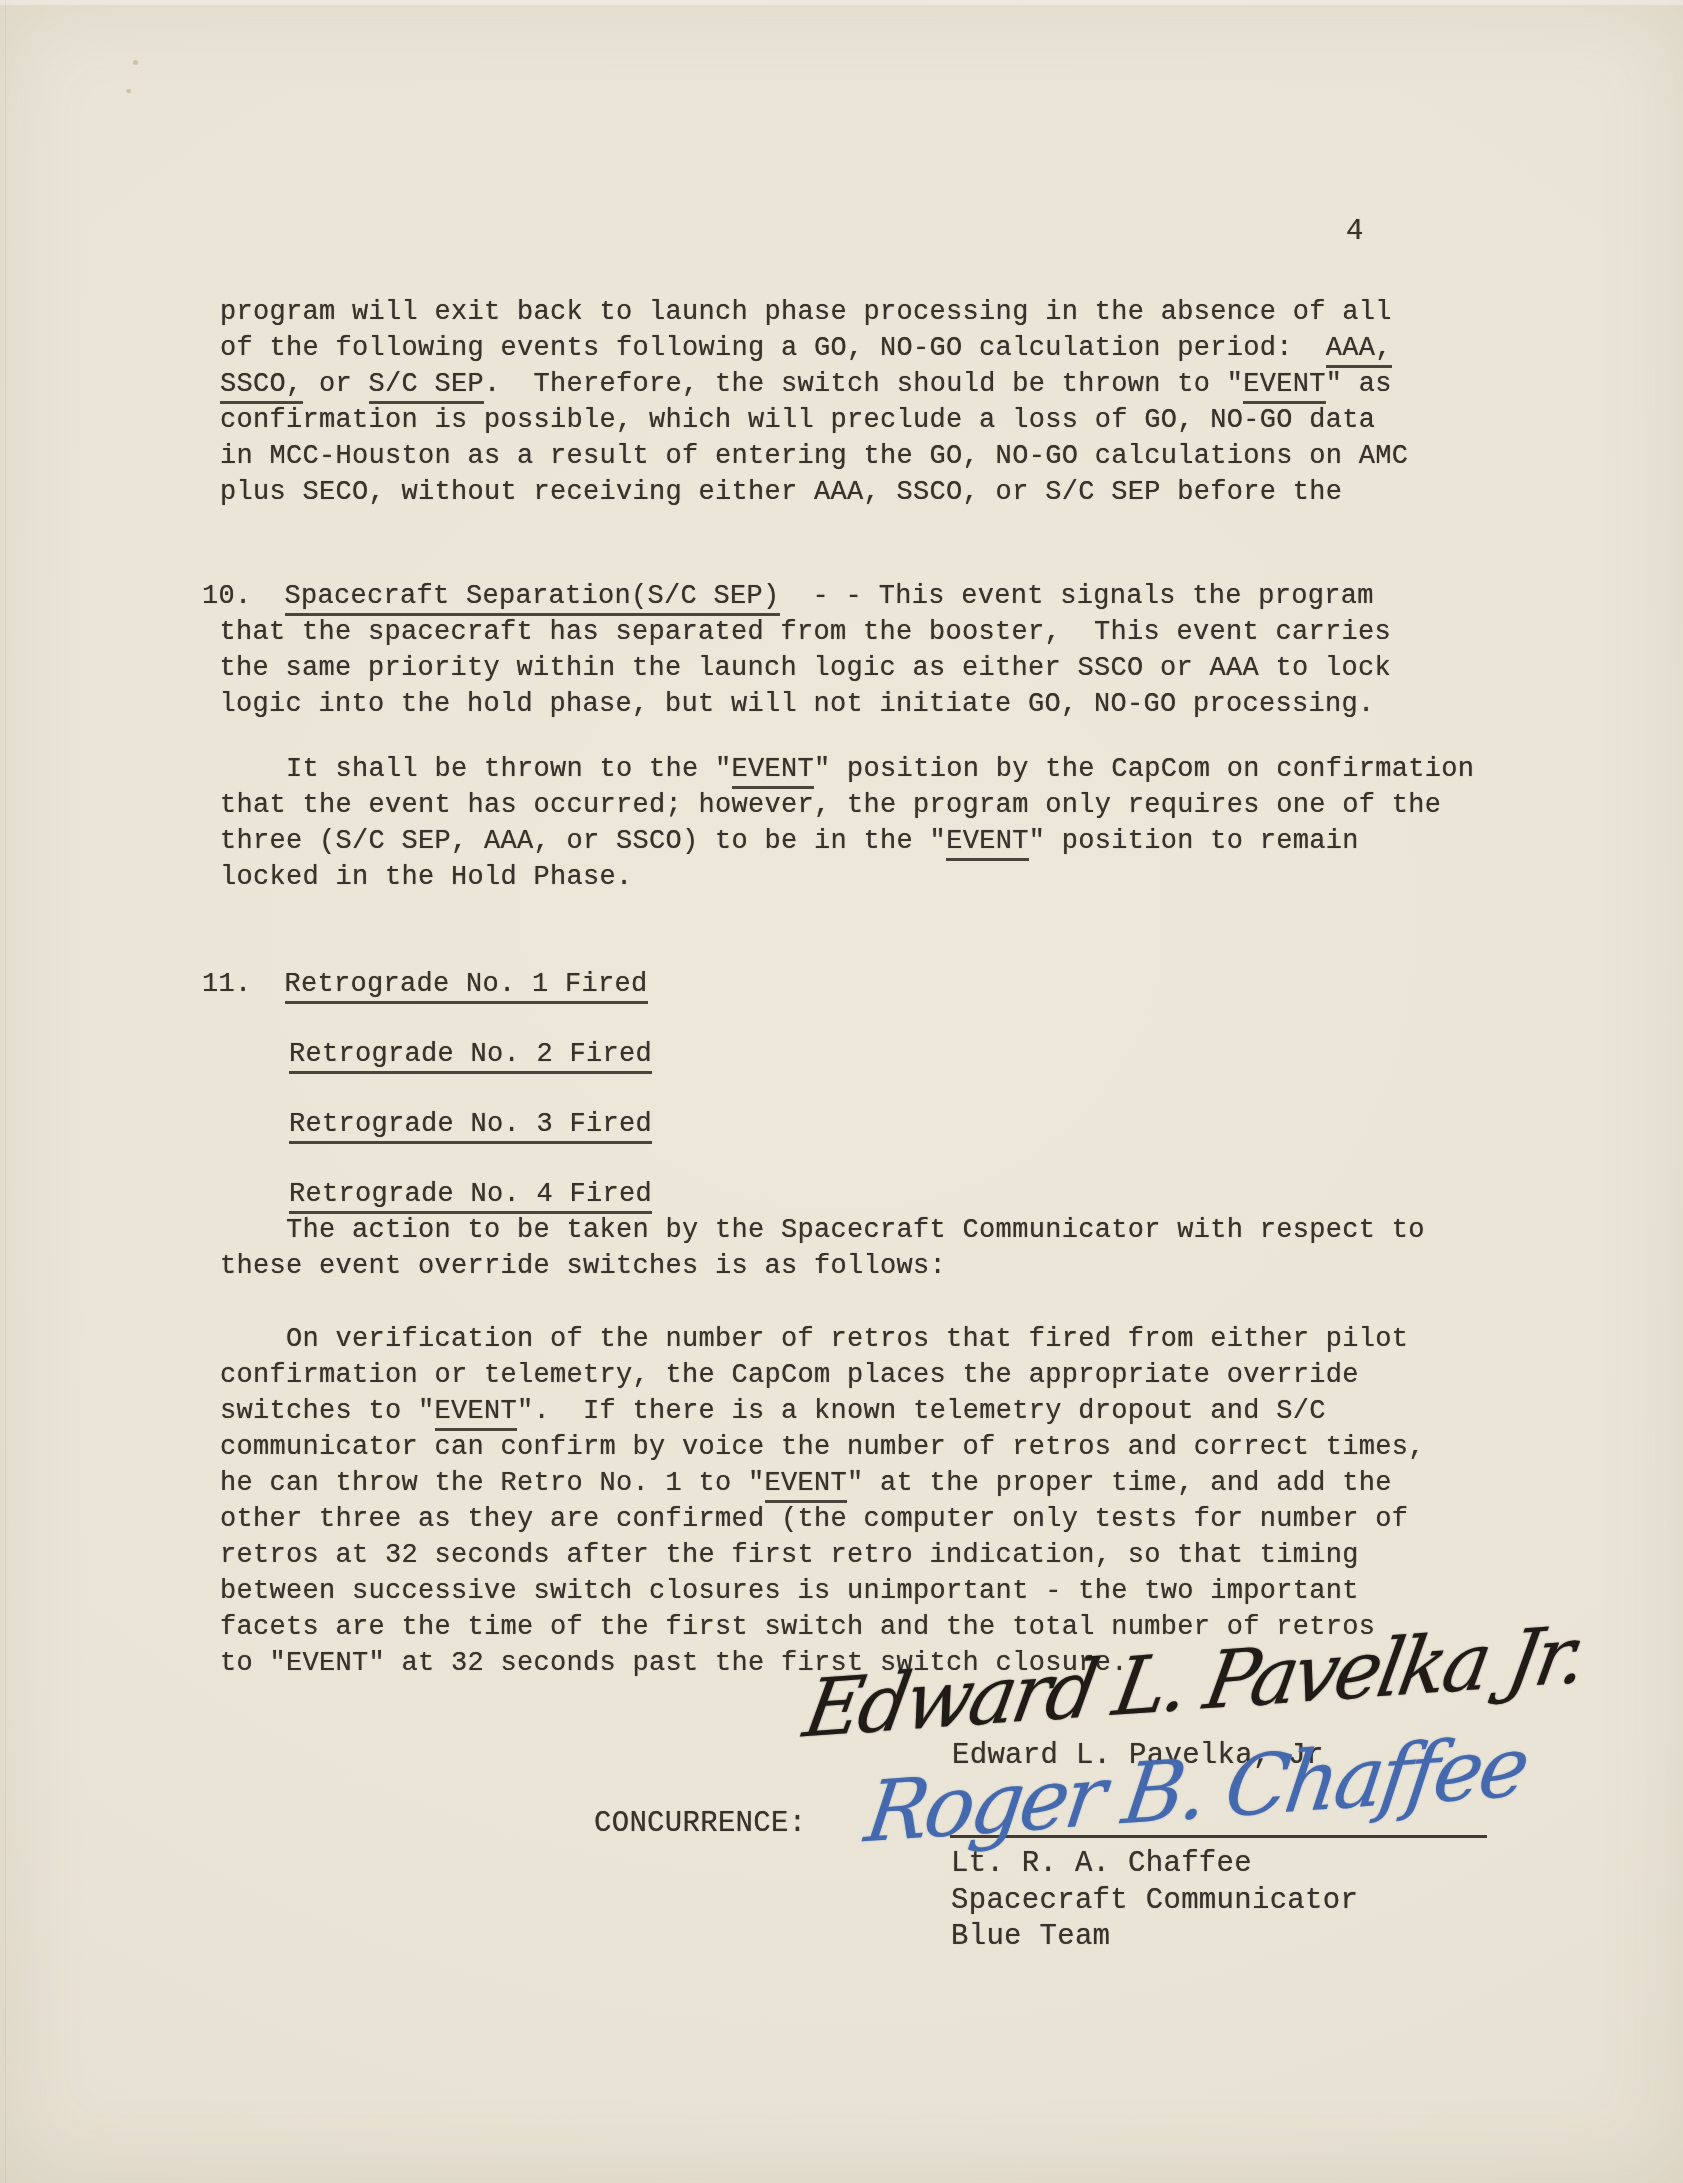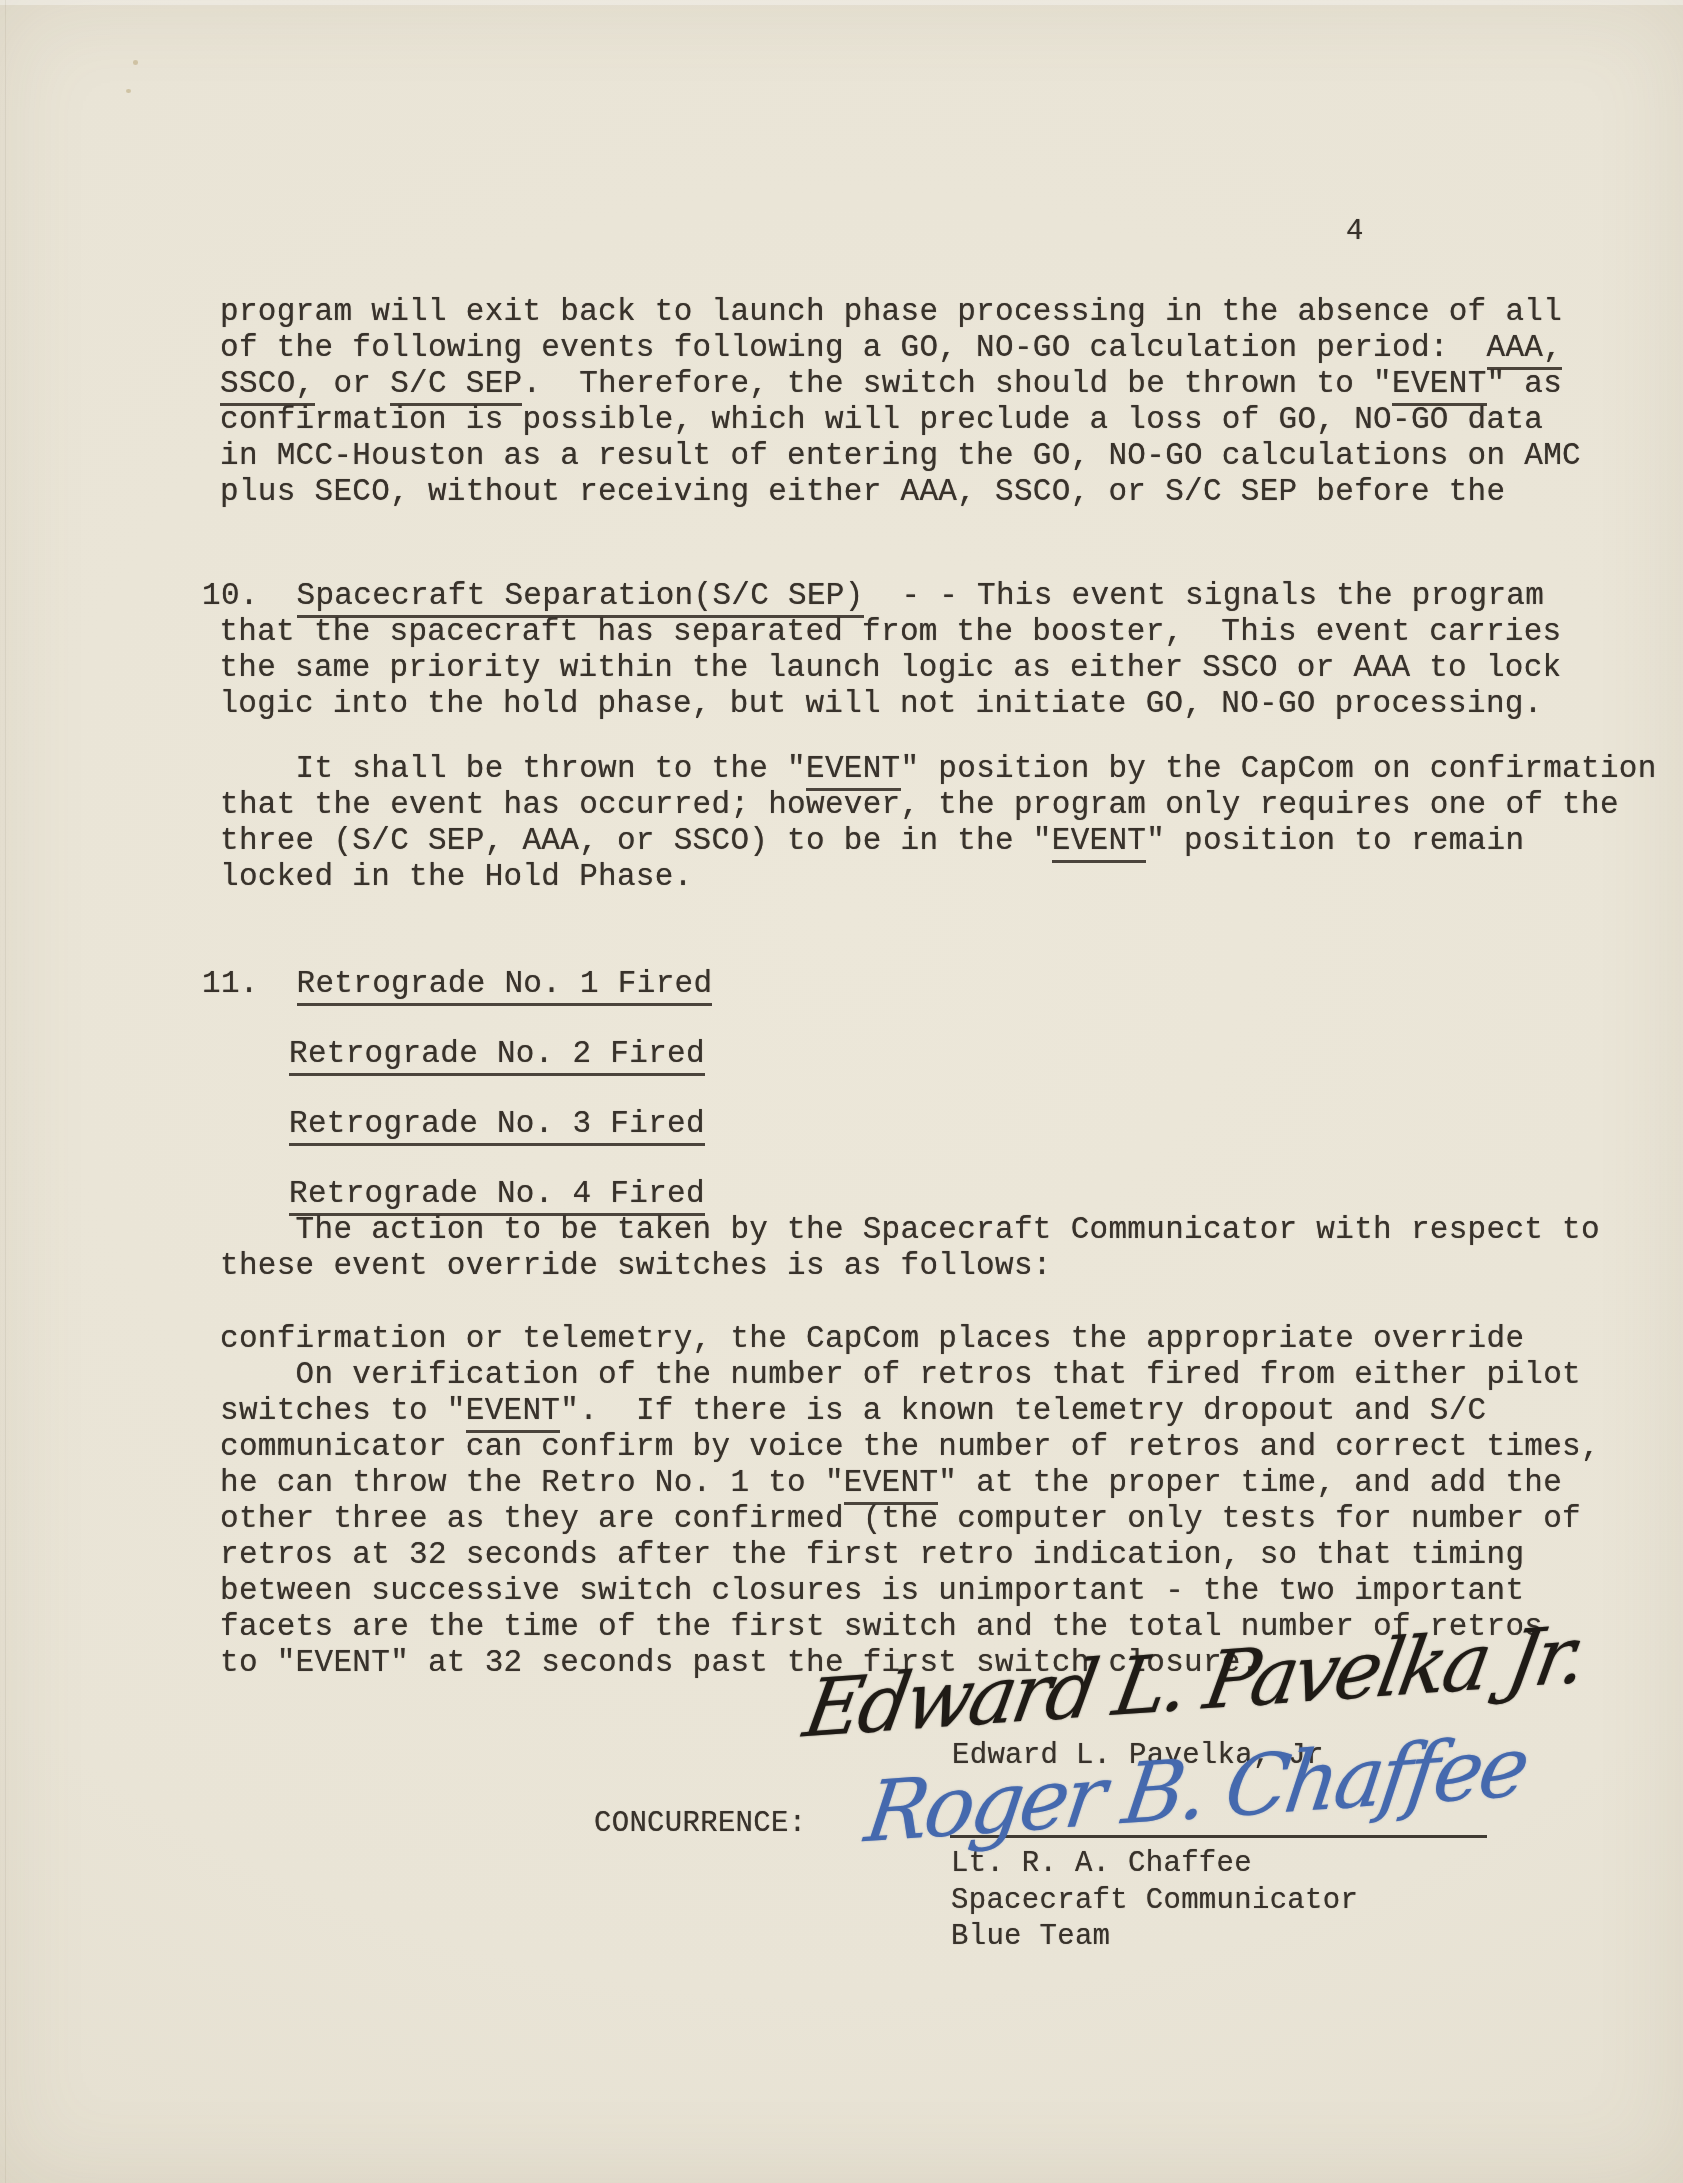--- a/index.html
+++ b/index.html
@@ -33,21 +33,21 @@
     font-size:29px;
     letter-spacing:0.3px;
     color:var(--ink,#38322b);
     white-space:pre;
     text-shadow:0 0 0.8px rgba(56,50,43,.75);
   }
   .page-number{left:1346px;top:215px;}
 
   .para{position:absolute;}
   .line{
-    font-size:31px;
+    font-size:27px;
     letter-spacing:0.3px;
     line-height:36px;
     color:var(--ink,#38322b);
     white-space:pre;
     text-shadow:0 0 0.8px rgba(56,50,43,.75);
   }
   .u{
     border-bottom:3px solid rgba(52,46,38,.88);
     padding-bottom:2.3px;
   }
@@ -117,22 +117,22 @@
         <div class="line" style="height: 70px;"><span>11.  </span><span class="u">Retrograde No. 1 Fired</span></div>
         <div class="line" style="height: 70px; padding-left: 87px;"><span class="u">Retrograde No. 2 Fired</span></div>
         <div class="line" style="height: 70px; padding-left: 87px;"><span class="u">Retrograde No. 3 Fired</span></div>
         <div class="line" style="height: 70px; padding-left: 87px;"><span class="u">Retrograde No. 4 Fired</span></div>
       </div>
       <div class="para" style="left: 220px; top: 1212px;">
         <div class="line" style="height: 36px;"><span>    The action to be taken by the Spacecraft Communicator with respect to</span></div>
         <div class="line" style="height: 36px;"><span>these event override switches is as follows:</span></div>
       </div>
       <div class="para" style="left: 220px; top: 1321px;">
+        <div class="line" style="height: 36px;"><span>    On verification of the number of retros that fired from either pilot</span></div>
         <div class="line" style="height: 36px;"><span>confirmation or telemetry, the CapCom places the appropriate override</span></div>
-        <div class="line" style="height: 36px;"><span>    On verification of the number of retros that fired from either pilot</span></div>
         <div class="line" style="height: 36px;"><span>switches to "</span><span class="u">EVENT</span><span>".  If there is a known telemetry dropout and S/C</span></div>
         <div class="line" style="height: 36px;"><span>communicator can confirm by voice the number of retros and correct times,</span></div>
         <div class="line" style="height: 36px;"><span>he can throw the Retro No. 1 to "</span><span class="u">EVENT</span><span>" at the proper time, and add the</span></div>
         <div class="line" style="height: 36px;"><span>other three as they are confirmed (the computer only tests for number of</span></div>
         <div class="line" style="height: 36px;"><span>retros at 32 seconds after the first retro indication, so that timing</span></div>
         <div class="line" style="height: 36px;"><span>between successive switch closures is unimportant - the two important</span></div>
         <div class="line" style="height: 36px;"><span>facets are the time of the first switch and the total number of retros</span></div>
         <div class="line" style="height: 36px;"><span>to "EVENT" at 32 seconds past the first switch closure.</span></div>
       </div>
     </div>

